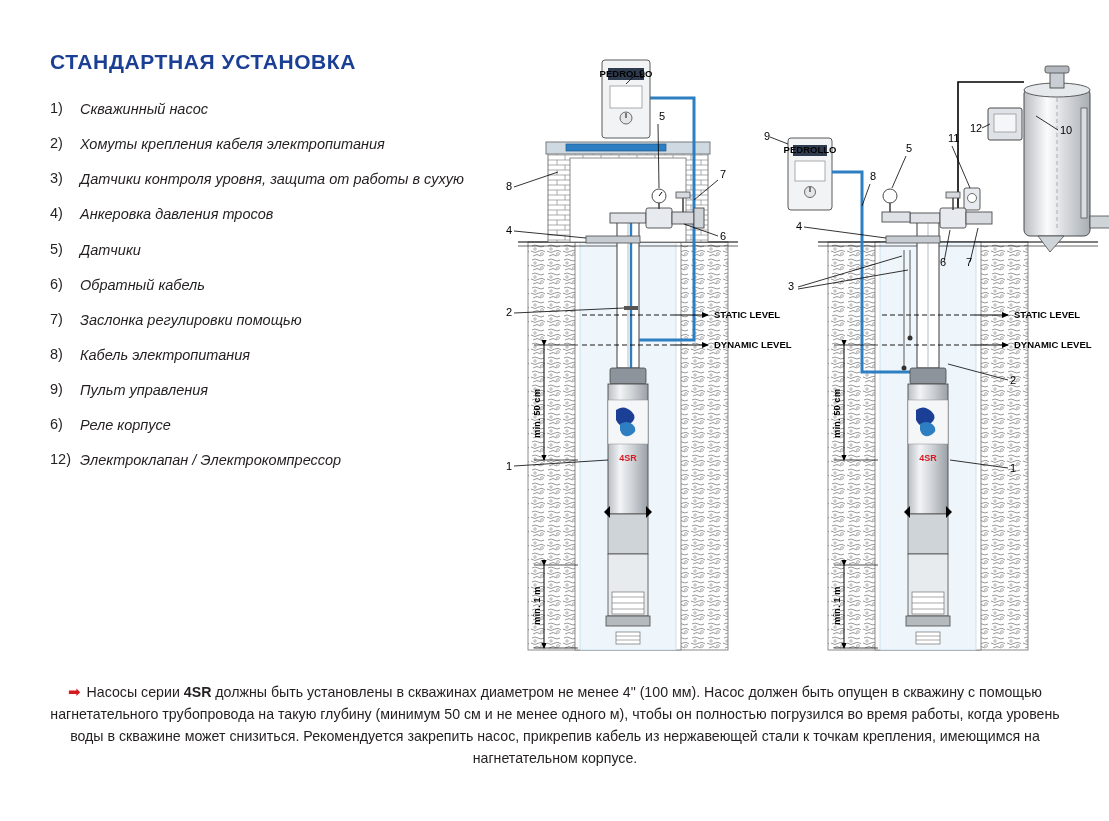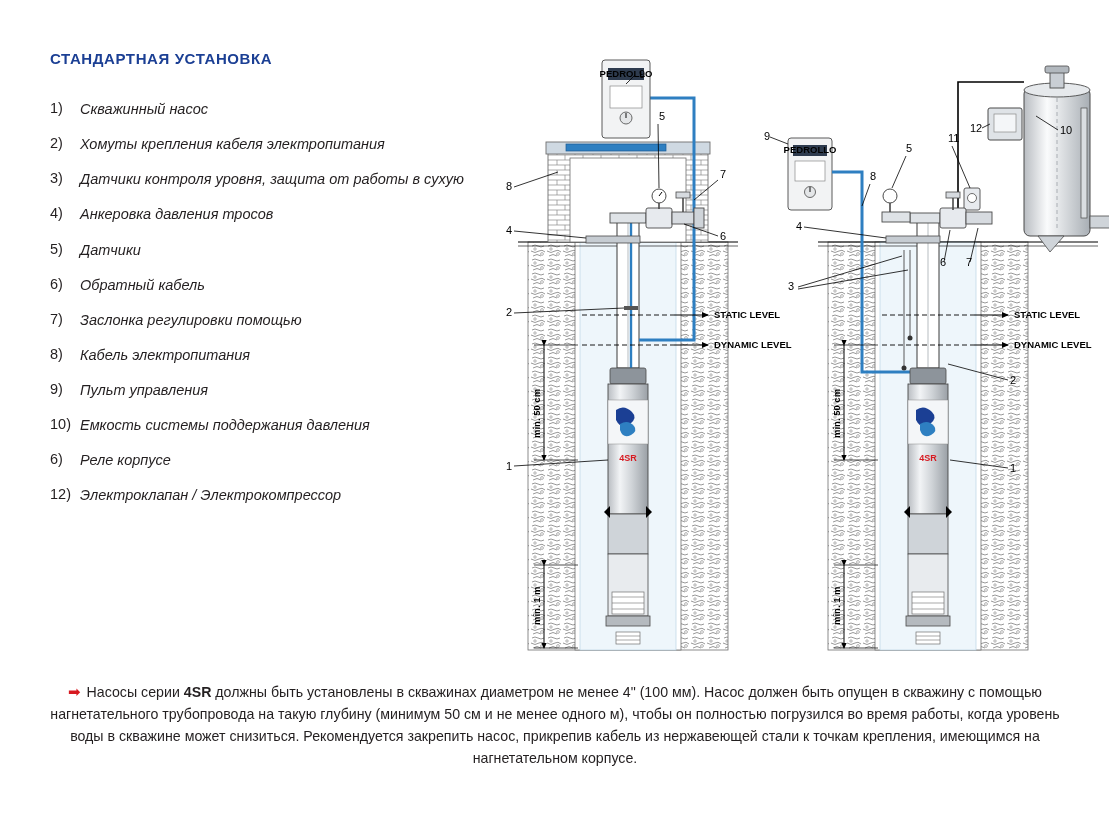--- a/index.html
+++ b/index.html
@@ -9,21 +9,21 @@
     font-family:"Liberation Sans", sans-serif;
     color:#231f20;
     position:relative;
     overflow:hidden;
   }
   .page{position:relative;width:1109px;height:821px;}
 
   
   .title{
     position:absolute;left:50px;top:50px;
-    font-size:15px;font-weight:bold;color:#1b3f94;
+    font-size:21px;font-weight:bold;color:#1b3f94;
     letter-spacing:.6px;
   }
 
   
   .legend{position:absolute;left:50px;top:100px;width:430px;}
   .legend-row{display:flex;align-items:flex-start;margin-bottom:17px;font-size:14.5px;color:#231f20;}
   .legend-num{width:30px;flex:0 0 30px;}
   .legend-txt{flex:1;line-height:1.25;font-style:italic;}
 
   
@@ -79,24 +79,20 @@
       <span class="legend-num">7)</span>
       <span class="legend-txt">Заслонка регулировки помощью</span>
     </div>
     <div class="legend-row">
       <span class="legend-num">8)</span>
       <span class="legend-txt">Кабель электропитания</span>
     </div>
     <div class="legend-row">
       <span class="legend-num">9)</span>
       <span class="legend-txt">Пульт управления</span>
-    </div>
-    <div class="legend-row">
-      <span class="legend-num">10)</span>
-      <span class="legend-txt">Емкость системы поддержания давления</span>
     </div>
     <div class="legend-row">
       <span class="legend-num">6)</span>
       <span class="legend-txt">Реле корпусе</span>
     </div>
     <div class="legend-row">
       <span class="legend-num">12)</span>
       <span class="legend-txt">Электроклапан / Электрокомпрессор</span>
     </div>
   </div>

